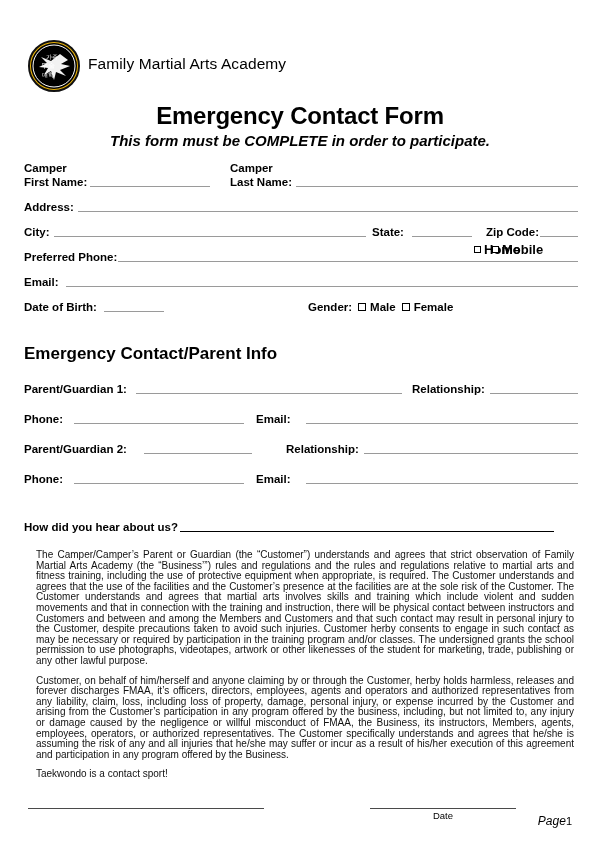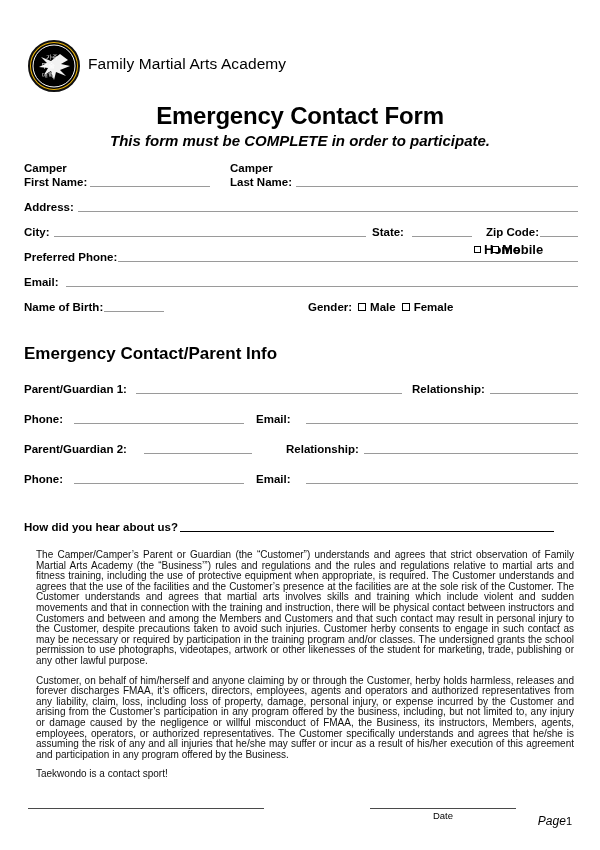--- a/index.html
+++ b/index.html
@@ -166,21 +166,21 @@
         <span class="box"></span><span>Mobile</span>
       </span>
     </div>
 
     <div class="row">
       <span class="lbl" style="left:0;">Email:</span>
       <span class="line" style="left:42px; width:512px;"></span>
     </div>
 
     <div class="row">
-      <span class="lbl" style="left:0;">Name of Birth:</span>
+      <span class="lbl" style="left:0;">Date of Birth:</span>
       <span class="line" style="left:80px; width:60px;"></span>
 
       <span class="gender" style="left:284px;">
         <span>Gender:</span><span class="box lg"></span><span>Male</span><span class="box lg"></span><span>Female</span>
       </span>
     </div>
   </div>
 
   <div class="section-head">Emergency Contact/Parent Info</div>
 

